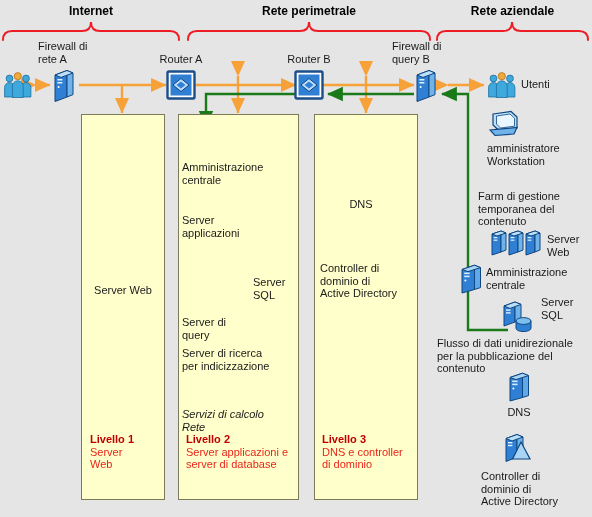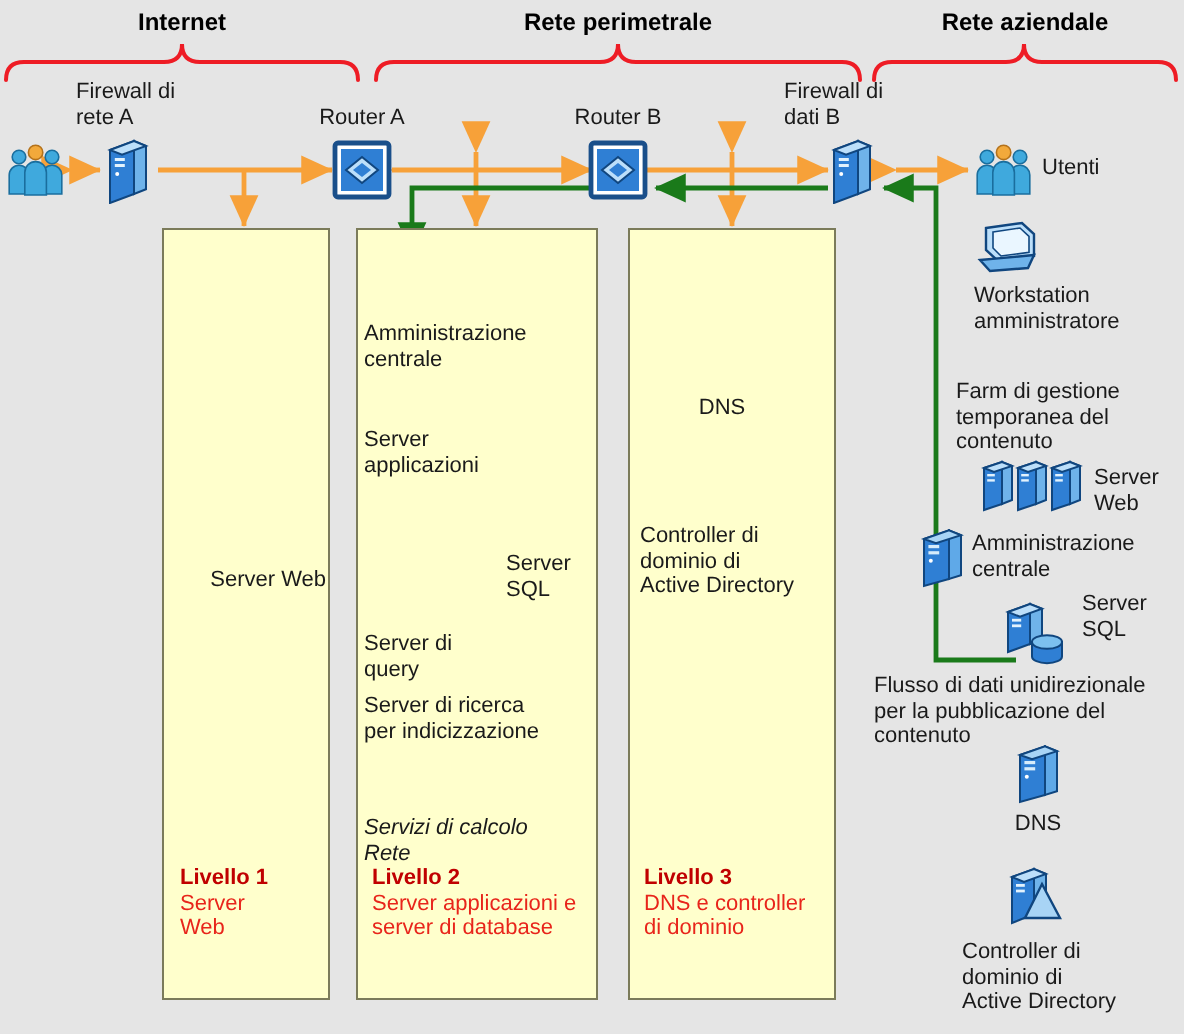--- a/index.html
+++ b/index.html
@@ -222,29 +222,29 @@
   <div class="zone-title" style="left:437px;top:4px;width:151px;">Rete aziendale</div>
 
   <div class="lbl" style="left:38px;top:40px;width:90px;">
     <div>Firewall di</div>
     <div>rete A</div>
   </div>
   <div class="lbl lbl-c" style="left:148px;top:53px;width:66px;">Router A</div>
   <div class="lbl lbl-c" style="left:276px;top:53px;width:66px;">Router B</div>
   <div class="lbl" style="left:392px;top:40px;width:90px;">
     <div>Firewall di</div>
-    <div>dati B</div>
+    <div>query B</div>
   </div>
   <div class="lbl" style="left:521px;top:78px;">Utenti</div>
 
   <div class="tier" style="left:81px;top:114px;width:84px;height:386px;"></div>
   <div class="tier" style="left:178px;top:114px;width:121px;height:386px;"></div>
   <div class="tier" style="left:314px;top:114px;width:104px;height:386px;"></div>
 
-  <div class="lbl lbl-c" style="left:83px;top:284px;width:80px;text-align:right;">Server Web</div>
+  <div class="lbl lbl-c" style="left:83px;top:284px;width:80px;">Server Web</div>
   <div class="tier-label" style="left:90px;top:433px;width:72px;">
     <b>Livello 1</b>
     <div class="sub">Server</div>
     <div class="sub">Web</div>
   </div>
 
   <div class="lbl" style="left:182px;top:161px;width:116px;">
     <div>Amministrazione</div>
     <div>centrale</div>
   </div>
@@ -280,22 +280,22 @@
     <div>dominio di</div>
     <div>Active Directory</div>
   </div>
   <div class="tier-label" style="left:322px;top:433px;width:96px;">
     <b>Livello 3</b>
     <div class="sub">DNS e controller</div>
     <div class="sub">di dominio</div>
   </div>
 
   <div class="lbl" style="left:487px;top:142px;width:104px;">
+    <div>amministratore</div>
     <div>Workstation</div>
-    <div>amministratore</div>
   </div>
 
   <div class="lbl" style="left:478px;top:190px;width:112px;">
     <div>Farm di gestione</div>
     <div>temporanea del</div>
     <div>contenuto</div>
   </div>
 
   <div class="lbl" style="left:547px;top:233px;width:44px;">
     <div>Server</div>

